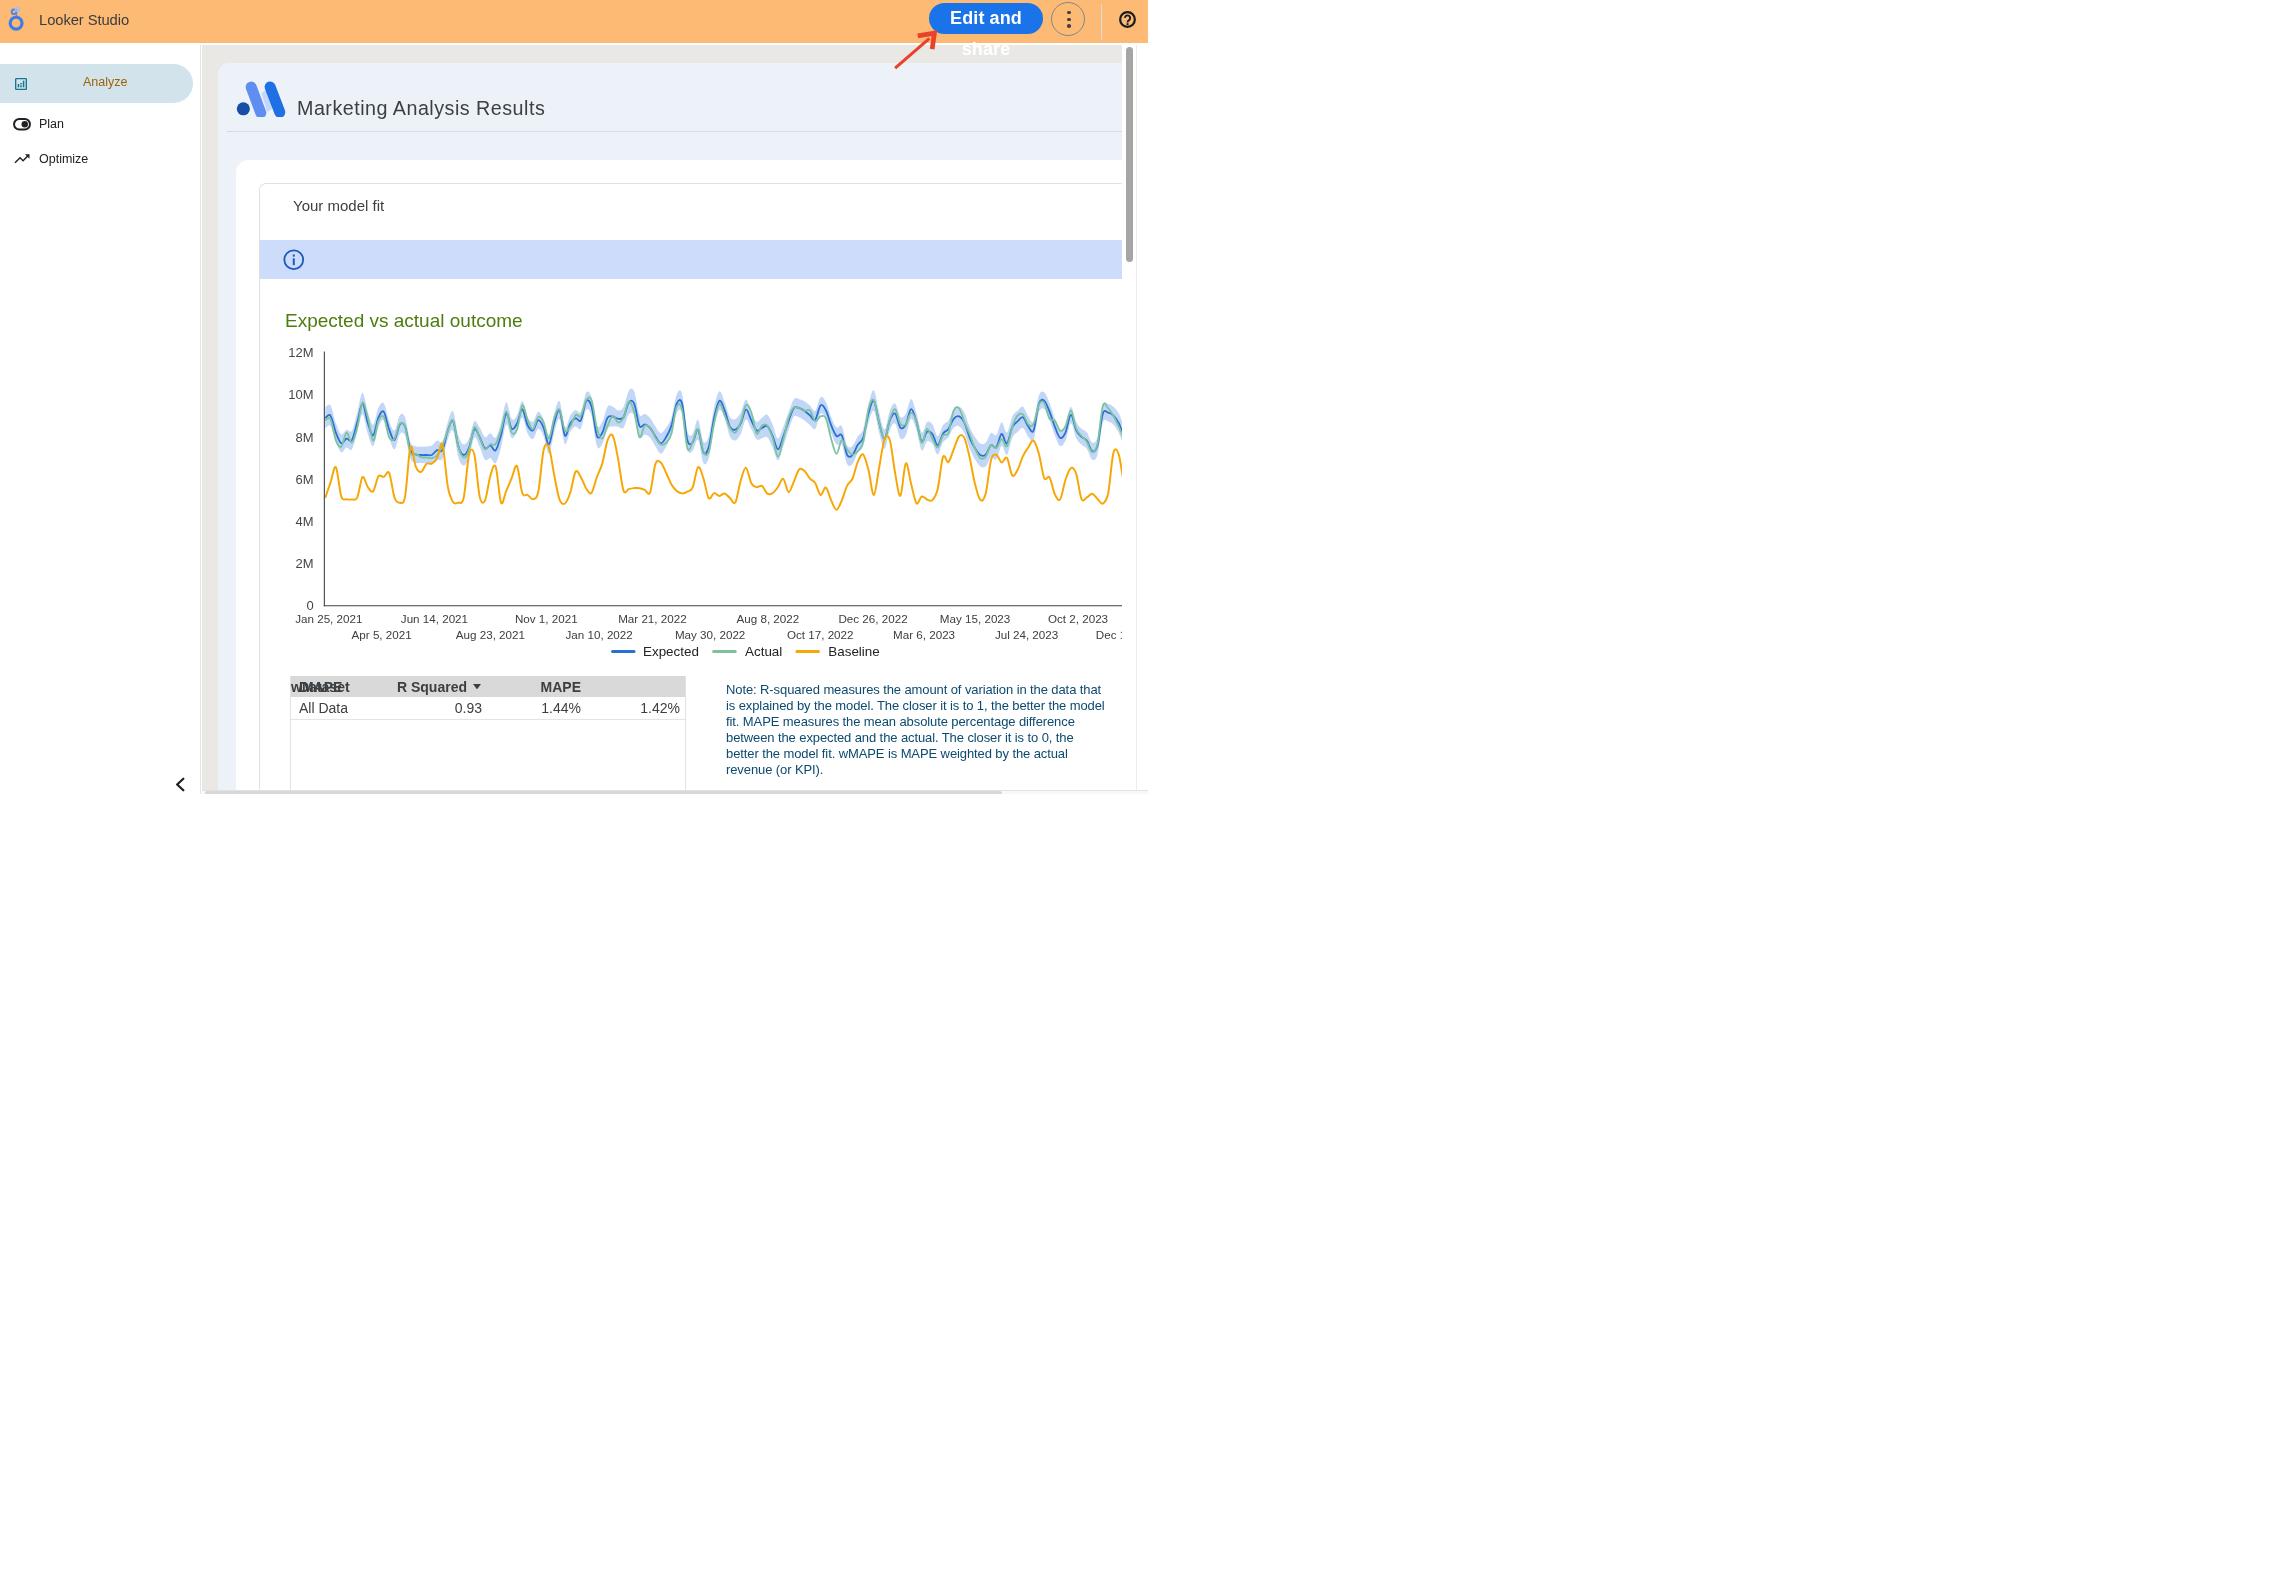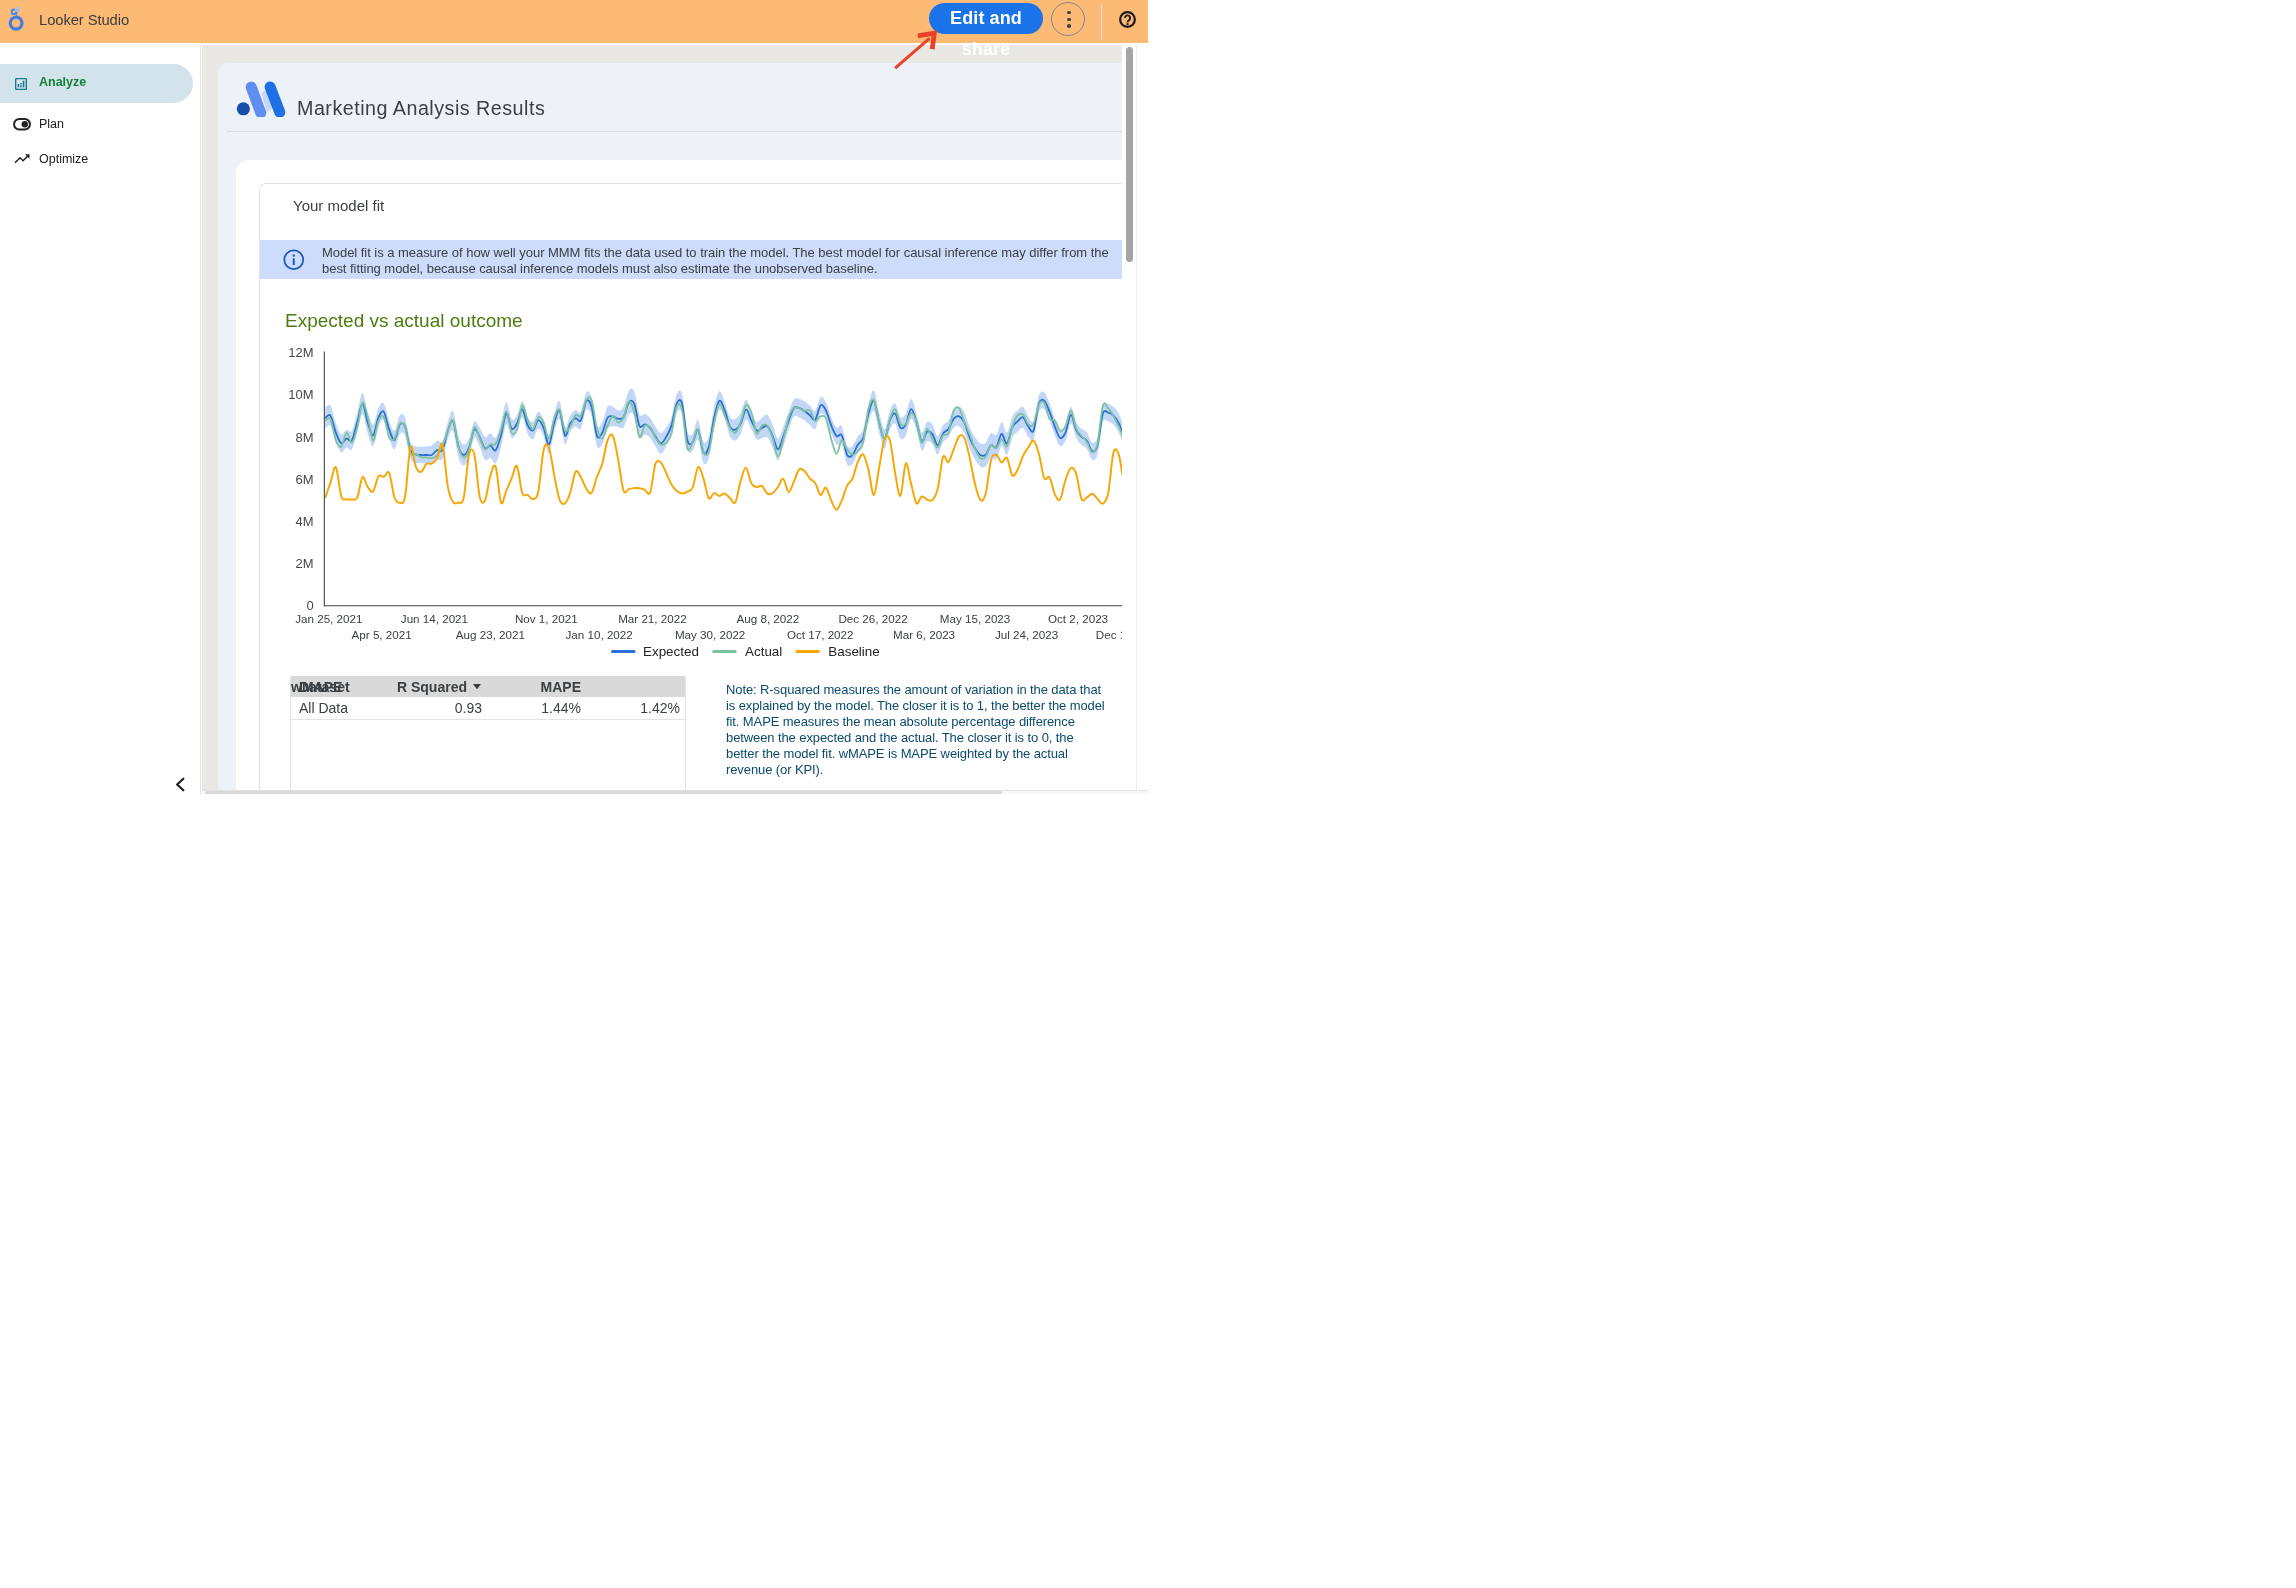--- a/index.html
+++ b/index.html
@@ -16,21 +16,21 @@
     border:0.9px solid #80868b; }
   .dot { position:absolute; left:15px; width:3.6px; height:3.6px; border-radius:50%; background:#3c4043; }
   .hdivider { position:absolute; left:1101px; top:3.6px; width:0.9px; height:36px; background:#dadce0; }
 
   
   .sidebar { position:absolute; left:0; top:45px; width:201px; bottom:0; background:#fff;
     border-right:0.9px solid #e4e4e4; }
   .pill { position:absolute; left:0; top:19px; width:193px; height:39px; background:#d2e3ec;
     border-radius:0 19.7px 19.7px 0; }
   .navtext { position:absolute; left:39px; font-size:12.5px; color:#202124; font-weight:500;}
-  .tealtext { color:#15803d; font-weight:bold; }
+  .tealtext { color:#a16207; font-weight:normal;margin-left:44px; }
 
   
   .main { position:absolute; left:202px; top:45px; right:0; bottom:0; background:#e9e8e5; }
   .outercard { position:absolute; left:218px; top:63px; width:905px; height:732px;
     background:#edf1f8; border-radius:10.7px 0 0 0; }
   .gmtitle { position:absolute; left:297px; top:97px; font-size:19.7px; color:#3c4043; letter-spacing:0.5px;}
   .tdiv { position:absolute; left:227px; top:131px; width:896px; height:0.9px; background:#d7dce2; }
   .panel { position:absolute; left:236px; top:160px; width:913px; height:634px; background:#fff; border-radius:12.5px 0 0 0; }
   .mcard { position:absolute; left:259px; top:183px; width:896px; height:612px; background:#fff;
     border:0.9px solid #dfe1e5; border-radius:7.2px 0 0 7.2px; border-right:none; }
@@ -72,21 +72,20 @@
 <div class="panel"></div>
 
 <div class="mcard">
   <div class="mtitle">Your model fit</div>
   <div class="banner">
     <svg class="abs" style="left:23px;top:9px;" width="21.5" height="21.5" viewBox="0 0 24 24">
 <circle cx="12" cy="12" r="10.5" fill="none" stroke="#185abc" stroke-width="2"></circle>
 <rect x="10.9" y="10.4" width="2.2" height="7.6" fill="#185abc"></rect>
 <rect x="10.9" y="6.1" width="2.2" height="2.4" fill="#185abc"></rect>
 </svg>
-    <div class="bannertext">Model fit is a measure of how well your MMM fits the data used to train the model. The best model for causal inference may differ from the<br>best fitting model, because causal inference models must also estimate the unobserved baseline.</div>
   </div>
   <div class="charttitle">Expected vs actual outcome</div>
   <svg class="abs" style="left:-0.9px;top:-0.9px;" width="896" height="612" viewBox="289 204 1001 683" font-family="Liberation Sans, sans-serif">
 <clipPath id="plotclip">
         <rect x="362" y="380" width="928" height="297"></rect>
       </clipPath>
 <g clip-path="url(#plotclip)">
 <path d="M363.0 454.2C364.0 453.8 367.0 449.1 368.9 452.1C370.9 455.0 372.9 466.5 374.9 471.9C376.9 477.3 378.9 483.2 380.9 484.4C382.8 485.6 384.8 480.0 386.8 479.4C388.8 478.7 390.8 483.7 392.8 480.5C394.7 477.3 396.7 467.2 398.7 460.1C400.7 453.0 402.7 438.2 404.6 438.1C406.6 438.0 408.6 453.5 410.6 459.4C412.6 465.3 414.6 474.4 416.6 473.6C418.5 472.8 420.5 458.5 422.5 454.5C424.5 450.5 426.5 447.2 428.4 449.6C430.4 452.1 432.4 464.2 434.4 469.3C436.4 474.4 438.4 481.3 440.4 480.2C442.3 479.2 444.3 465.4 446.3 463.0C448.3 460.6 450.3 460.7 452.2 465.7C454.2 470.7 456.2 487.6 458.2 492.9C460.2 498.3 462.2 496.8 464.1 497.7C466.1 498.6 468.1 498.4 470.1 498.4C472.1 498.4 474.1 498.1 476.1 497.9C478.0 497.6 480.0 498.1 482.0 497.0C484.0 496.0 486.0 492.2 487.9 491.4C489.9 490.6 491.9 495.6 493.9 492.2C495.9 488.8 497.9 476.6 499.9 471.0C501.8 465.4 503.8 456.1 505.8 458.6C507.8 461.1 509.8 479.9 511.8 486.1C513.7 492.3 515.7 495.3 517.7 495.7C519.7 496.1 521.7 493.0 523.6 488.7C525.6 484.3 527.6 471.7 529.6 469.8C531.6 467.8 533.6 473.7 535.5 476.7C537.5 479.6 539.5 486.4 541.5 487.5C543.5 488.5 545.5 483.0 547.5 483.1C549.4 483.2 551.4 489.9 553.4 488.0C555.4 486.0 557.4 478.1 559.4 471.6C561.3 465.0 563.3 449.3 565.3 448.6C567.3 447.9 569.3 465.0 571.2 467.4C573.2 469.9 575.2 466.7 577.2 463.3C579.2 459.9 581.2 446.9 583.1 447.1C585.1 447.4 587.1 461.2 589.1 465.0C591.1 468.9 593.1 471.2 595.0 470.3C597.0 469.3 599.0 459.7 601.0 459.3C603.0 458.8 605.0 463.3 607.0 467.6C608.9 471.9 610.9 486.4 612.9 485.3C614.9 484.1 616.9 467.2 618.9 460.9C620.8 454.6 622.8 444.9 624.8 447.5C626.8 450.1 628.8 473.7 630.8 476.4C632.7 479.1 634.7 466.7 636.7 463.5C638.7 460.3 640.7 458.0 642.7 457.3C644.6 456.6 646.6 462.5 648.6 459.2C650.6 456.0 652.6 440.4 654.5 437.7C656.5 435.0 658.5 436.6 660.5 442.7C662.5 448.9 664.5 469.9 666.5 474.5C668.4 479.1 670.4 474.1 672.4 470.6C674.4 467.1 676.4 456.3 678.4 453.5C680.3 450.6 682.3 452.9 684.3 453.6C686.3 454.3 688.3 457.7 690.2 457.8C692.2 457.8 694.2 457.5 696.2 453.8C698.2 450.1 700.2 438.6 702.2 435.7C704.1 432.8 706.1 432.0 708.1 436.4C710.1 440.8 712.1 457.9 714.0 462.2C716.0 466.4 718.0 461.1 720.0 461.8C722.0 462.4 724.0 463.9 726.0 466.2C727.9 468.6 729.9 472.8 731.9 475.7C733.9 478.5 735.9 482.9 737.9 483.1C739.8 483.3 741.8 479.8 743.8 476.9C745.8 474.0 747.8 471.7 749.8 465.5C751.7 459.3 753.7 444.0 755.7 439.6C757.7 435.2 759.7 432.4 761.7 439.3C763.6 446.2 765.6 473.5 767.6 480.9C769.6 488.4 771.6 486.1 773.5 483.9C775.5 481.8 777.5 466.6 779.5 468.0C781.5 469.4 783.5 489.2 785.5 492.3C787.4 495.4 789.4 493.1 791.4 486.8C793.4 480.5 795.4 462.8 797.4 454.4C799.3 446.0 801.3 437.4 803.3 436.4C805.3 435.4 807.3 443.5 809.2 448.3C811.2 453.1 813.2 462.2 815.2 465.4C817.2 468.5 819.2 468.1 821.2 467.2C823.1 466.3 825.1 463.8 827.1 460.2C829.1 456.6 831.1 445.7 833.0 445.5C835.0 445.3 837.0 455.0 839.0 459.1C841.0 463.3 843.0 469.2 845.0 470.3C846.9 471.5 848.9 467.3 850.9 466.0C852.9 464.7 854.9 461.4 856.9 462.6C858.8 463.9 860.8 469.0 862.8 473.4C864.8 477.8 866.8 488.5 868.8 489.0C870.7 489.4 872.7 480.8 874.7 476.0C876.7 471.1 878.7 464.8 880.6 459.7C882.6 454.6 884.6 447.6 886.6 445.2C888.6 442.7 890.6 444.6 892.6 445.0C894.5 445.4 896.5 446.4 898.5 447.6C900.5 448.8 902.5 450.6 904.5 452.3C906.4 454.1 908.4 459.7 910.4 458.1C912.4 456.5 914.4 444.5 916.4 442.9C918.3 441.2 920.3 444.5 922.3 448.3C924.3 452.0 926.3 460.3 928.2 465.1C930.2 469.8 932.2 475.0 934.2 476.7C936.2 478.4 938.2 472.0 940.1 475.4C942.1 478.8 944.1 493.4 946.1 497.0C948.1 500.7 950.1 499.1 952.1 497.4C954.0 495.7 956.0 489.9 958.0 486.7C960.0 483.6 962.0 484.6 964.0 478.5C965.9 472.5 967.9 457.6 969.9 450.4C971.9 443.2 973.9 433.8 975.9 435.3C977.8 436.9 979.8 452.5 981.8 459.8C983.8 467.1 985.8 479.2 987.8 479.0C989.7 478.8 991.7 463.2 993.7 458.3C995.7 453.5 997.7 448.9 999.6 450.0C1001.6 451.1 1003.6 463.1 1005.6 465.0C1007.6 466.9 1009.6 464.7 1011.6 461.4C1013.5 458.0 1015.5 445.0 1017.5 444.9C1019.5 444.8 1021.5 454.4 1023.5 460.7C1025.4 466.9 1027.4 480.7 1029.4 482.4C1031.4 484.0 1033.4 472.1 1035.3 470.6C1037.3 469.1 1039.3 470.5 1041.3 473.1C1043.3 475.8 1045.3 486.4 1047.2 486.6C1049.2 486.7 1051.2 477.0 1053.2 474.1C1055.2 471.2 1057.2 471.8 1059.2 468.9C1061.1 466.1 1063.1 459.6 1065.1 457.1C1067.1 454.5 1069.1 453.1 1071.1 453.6C1073.0 454.0 1075.0 456.0 1077.0 459.7C1079.0 463.5 1081.0 471.6 1083.0 476.2C1084.9 480.8 1086.9 484.4 1088.9 487.5C1090.9 490.5 1092.9 493.6 1094.8 494.7C1096.8 495.7 1098.8 495.8 1100.8 493.8C1102.8 491.9 1104.8 484.5 1106.8 483.0C1108.7 481.6 1110.7 487.2 1112.7 485.2C1114.7 483.1 1116.7 471.3 1118.7 470.8C1120.6 470.4 1122.6 483.4 1124.6 482.3C1126.6 481.2 1128.6 468.4 1130.6 464.4C1132.5 460.3 1134.5 459.8 1136.5 458.0C1138.5 456.2 1140.5 452.5 1142.5 453.5C1144.4 454.5 1146.4 461.4 1148.4 464.1C1150.4 466.8 1152.4 473.5 1154.3 469.7C1156.3 465.8 1158.3 446.2 1160.3 440.8C1162.3 435.5 1164.3 436.0 1166.2 437.4C1168.2 438.8 1170.2 444.5 1172.2 449.4C1174.2 454.2 1176.2 461.5 1178.2 466.6C1180.1 471.6 1182.1 478.5 1184.1 479.5C1186.1 480.6 1188.1 477.2 1190.1 472.9C1192.0 468.5 1194.0 453.8 1196.0 453.5C1198.0 453.1 1200.0 466.4 1202.0 470.5C1203.9 474.7 1205.9 476.3 1207.9 478.3C1209.9 480.2 1211.9 479.7 1213.8 482.2C1215.8 484.8 1217.8 492.7 1219.8 493.5C1221.8 494.3 1223.8 494.1 1225.8 487.1C1227.7 480.1 1229.7 457.5 1231.7 451.4C1233.7 445.3 1235.7 450.0 1237.7 450.4C1239.6 450.7 1241.6 451.7 1243.6 453.5C1245.6 455.3 1247.6 457.6 1249.6 461.1C1251.5 464.7 1253.5 471.3 1255.5 474.8C1257.5 478.3 1259.5 481.9 1261.5 482.2C1263.4 482.5 1265.4 479.1 1267.4 476.5C1269.4 474.0 1272.4 468.5 1273.3 466.9L1273.3 491.5C1272.4 493.1 1269.4 498.6 1267.4 501.1C1265.4 503.6 1263.4 507.0 1261.5 506.5C1259.5 506.0 1257.5 502.0 1255.5 498.0C1253.5 494.0 1251.5 486.8 1249.6 482.7C1247.6 478.6 1245.6 475.7 1243.6 473.6C1241.6 471.5 1239.6 470.4 1237.7 470.0C1235.7 469.6 1233.7 465.1 1231.7 471.2C1229.7 477.4 1227.7 500.1 1225.8 507.0C1223.8 513.9 1221.8 513.9 1219.8 512.8C1217.8 511.7 1215.8 503.3 1213.8 500.5C1211.9 497.8 1209.9 498.2 1207.9 496.2C1205.9 494.3 1203.9 492.7 1202.0 488.6C1200.0 484.6 1198.0 471.6 1196.0 472.0C1194.0 472.5 1192.0 487.2 1190.1 491.4C1188.1 495.7 1186.1 498.5 1184.1 497.5C1182.1 496.6 1180.1 490.4 1178.2 485.6C1176.2 480.8 1174.2 473.8 1172.2 468.9C1170.2 464.0 1168.2 457.7 1166.2 456.2C1164.3 454.7 1162.3 454.0 1160.3 459.8C1158.3 465.6 1156.3 486.3 1154.3 490.9C1152.4 495.5 1150.4 489.4 1148.4 487.2C1146.4 484.9 1144.4 478.2 1142.5 477.3C1140.5 476.4 1138.5 480.0 1136.5 481.8C1134.5 483.6 1132.5 484.1 1130.6 488.3C1128.6 492.6 1126.6 505.7 1124.6 507.2C1122.6 508.6 1120.6 496.2 1118.7 497.1C1116.7 498.0 1114.7 510.2 1112.7 512.4C1110.7 514.6 1108.7 509.0 1106.8 510.3C1104.8 511.7 1102.8 518.8 1100.8 520.4C1098.8 522.1 1096.8 521.6 1094.8 520.3C1092.9 518.9 1090.9 515.6 1088.9 512.3C1086.9 508.9 1084.9 505.2 1083.0 500.3C1081.0 495.4 1079.0 487.1 1077.0 482.9C1075.0 478.7 1073.0 476.2 1071.1 475.3C1069.1 474.3 1067.1 475.0 1065.1 477.1C1063.1 479.2 1061.1 485.2 1059.2 487.9C1057.2 490.6 1055.2 490.1 1053.2 493.3C1051.2 496.5 1049.2 506.7 1047.2 507.0C1045.3 507.3 1043.3 497.3 1041.3 494.9C1039.3 492.5 1037.3 491.3 1035.3 492.5C1033.4 493.8 1031.4 504.6 1029.4 502.4C1027.4 500.3 1025.4 485.6 1023.5 479.8C1021.5 474.0 1019.5 466.4 1017.5 467.4C1015.5 468.4 1013.5 482.1 1011.6 485.7C1009.6 489.3 1007.6 491.2 1005.6 489.0C1003.6 486.8 1001.6 473.9 999.6 472.4C997.7 470.8 995.7 475.0 993.7 479.7C991.7 484.5 989.7 500.3 987.8 500.8C985.8 501.3 983.8 489.7 981.8 482.6C979.8 475.5 977.8 460.0 975.9 458.2C973.9 456.5 971.9 465.3 969.9 471.9C967.9 478.5 965.9 492.3 964.0 497.8C962.0 503.4 960.0 502.0 958.0 505.3C956.0 508.6 954.0 515.4 952.1 517.5C950.1 519.6 948.1 521.5 946.1 517.9C944.1 514.3 942.1 499.5 940.1 495.8C938.2 492.1 936.2 497.9 934.2 495.8C932.2 493.7 930.2 488.1 928.2 483.2C926.3 478.4 924.3 470.4 922.3 466.7C920.3 463.1 918.3 459.4 916.4 461.3C914.4 463.3 912.4 476.3 910.4 478.4C908.4 480.5 906.4 475.5 904.5 474.0C902.5 472.4 900.5 470.6 898.5 469.1C896.5 467.7 894.5 466.2 892.6 465.4C890.6 464.7 888.6 462.3 886.6 464.6C884.6 467.0 882.6 474.2 880.6 479.8C878.7 485.3 876.7 492.5 874.7 498.1C872.7 503.8 870.7 513.4 868.8 513.5C866.8 513.7 864.8 503.5 862.8 499.2C860.8 494.9 858.8 489.4 856.9 487.7C854.9 485.9 852.9 488.3 850.9 488.7C848.9 489.1 846.9 491.7 845.0 490.0C843.0 488.3 841.0 482.2 839.0 478.6C837.0 474.9 835.0 466.9 833.0 467.8C831.1 468.8 829.1 480.4 827.1 484.3C825.1 488.2 823.1 490.7 821.2 491.2C819.2 491.6 817.2 491.2 815.2 487.1C813.2 482.9 811.2 471.3 809.2 466.4C807.3 461.5 805.3 455.6 803.3 457.5C801.3 459.4 799.3 468.9 797.4 477.9C795.4 486.8 793.4 504.8 791.4 511.2C789.4 517.7 787.4 519.9 785.5 516.4C783.5 513.0 781.5 492.7 779.5 490.5C777.5 488.2 775.5 501.3 773.5 503.1C771.6 504.9 769.6 508.1 767.6 501.1C765.6 494.2 763.6 468.1 761.7 461.4C759.7 454.6 757.7 456.7 755.7 460.5C753.7 464.2 751.7 477.5 749.8 483.8C747.8 490.2 745.8 494.7 743.8 498.4C741.8 502.1 739.8 506.0 737.9 506.0C735.9 505.9 733.9 501.0 731.9 498.1C729.9 495.1 727.9 490.5 726.0 488.3C724.0 486.1 722.0 485.0 720.0 484.9C718.0 484.8 716.0 491.2 714.0 487.6C712.1 484.0 710.1 467.7 708.1 463.5C706.1 459.2 704.1 459.8 702.2 462.1C700.2 464.3 698.2 474.7 696.2 477.0C694.2 479.4 692.2 476.4 690.2 476.2C688.3 475.9 686.3 475.3 684.3 475.6C682.3 476.0 680.3 475.0 678.4 478.3C676.4 481.6 674.4 492.2 672.4 495.4C670.4 498.7 668.4 502.9 666.5 497.6C664.5 492.3 662.5 470.5 660.5 463.7C658.5 457.0 656.5 454.7 654.5 457.1C652.6 459.5 650.6 474.8 648.6 477.9C646.6 481.0 644.6 475.1 642.7 475.7C640.7 476.2 638.7 478.2 636.7 481.4C634.7 484.7 632.7 497.6 630.8 495.3C628.8 493.0 626.8 469.9 624.8 467.7C622.8 465.5 620.8 475.7 618.9 482.1C616.9 488.5 614.9 505.4 612.9 506.1C610.9 506.9 608.9 491.3 607.0 486.6C605.0 482.0 603.0 477.6 601.0 478.1C599.0 478.6 597.0 488.8 595.0 489.7C593.1 490.6 591.1 487.5 589.1 483.5C587.1 479.4 585.1 465.9 583.1 465.6C581.2 465.3 579.2 477.7 577.2 481.5C575.2 485.4 573.2 490.0 571.2 488.6C569.3 487.3 567.3 471.7 565.3 473.4C563.3 475.2 561.3 492.0 559.4 499.2C557.4 506.4 555.4 514.6 553.4 516.6C551.4 518.5 549.4 511.5 547.5 510.9C545.5 510.2 543.5 514.9 541.5 512.8C539.5 510.7 537.5 502.5 535.5 498.4C533.6 494.2 531.6 485.9 529.6 487.9C527.6 489.8 525.6 505.0 523.6 510.2C521.7 515.4 519.7 519.3 517.7 519.3C515.7 519.2 513.7 516.3 511.8 509.9C509.8 503.5 507.8 484.0 505.8 480.7C503.8 477.4 501.8 485.0 499.9 490.2C497.9 495.4 495.9 508.1 493.9 511.8C491.9 515.6 489.9 511.7 487.9 512.7C486.0 513.7 484.0 517.2 482.0 517.9C480.0 518.6 478.0 517.3 476.1 517.1C474.1 516.8 472.1 516.7 470.1 516.5C468.1 516.4 466.1 517.0 464.1 516.2C462.2 515.3 460.2 516.4 458.2 511.3C456.2 506.2 454.2 490.3 452.2 485.7C450.3 481.2 448.3 481.6 446.3 484.2C444.3 486.8 442.3 500.5 440.4 501.2C438.4 501.9 436.4 493.9 434.4 488.5C432.4 483.1 430.4 470.8 428.4 468.8C426.5 466.8 424.5 471.7 422.5 476.5C420.5 481.2 418.5 496.3 416.6 497.6C414.6 498.8 412.6 489.9 410.6 484.0C408.6 478.0 406.6 462.2 404.6 462.0C402.7 461.7 400.7 475.9 398.7 482.5C396.7 489.0 394.7 498.5 392.8 501.3C390.8 504.1 388.8 498.7 386.8 499.2C384.8 499.8 382.8 505.5 380.9 504.5C378.9 503.5 376.9 498.2 374.9 493.3C372.9 488.4 370.9 477.7 368.9 475.1C367.0 472.5 364.0 477.5 363.0 477.9Z" fill="#aecaf6" fill-opacity="0.75" stroke="none"></path>
 <path d="M363.0 466.1C364.0 465.6 367.0 460.8 368.9 463.6C370.9 466.3 372.9 477.5 374.9 482.6C376.9 487.8 378.9 493.3 380.9 494.5C382.8 495.6 384.8 489.9 386.8 489.3C388.8 488.7 390.8 493.9 392.8 490.9C394.7 487.9 396.7 478.1 398.7 471.3C400.7 464.5 402.7 449.9 404.6 450.0C406.6 450.1 408.6 465.8 410.6 471.7C412.6 477.6 414.6 486.6 416.6 485.6C418.5 484.6 420.5 469.9 422.5 465.5C424.5 461.1 426.5 457.0 428.4 459.2C430.4 461.5 432.4 473.7 434.4 478.9C436.4 484.2 438.4 491.6 440.4 490.7C442.3 489.8 444.3 476.1 446.3 473.6C448.3 471.1 450.3 471.0 452.2 475.7C454.2 480.5 456.2 496.9 458.2 502.1C460.2 507.3 462.2 506.0 464.1 506.9C466.1 507.8 468.1 507.4 470.1 507.5C472.1 507.6 474.1 507.5 476.1 507.5C478.0 507.5 480.0 508.4 482.0 507.5C484.0 506.6 486.0 503.0 487.9 502.1C489.9 501.1 491.9 505.6 493.9 502.0C495.9 498.4 497.9 486.0 499.9 480.6C501.8 475.2 503.8 466.7 505.8 469.6C507.8 472.5 509.8 491.7 511.8 498.0C513.7 504.3 515.7 507.2 517.7 507.5C519.7 507.7 521.7 504.2 523.6 499.4C525.6 494.7 527.6 480.8 529.6 478.8C531.6 476.8 533.6 484.0 535.5 487.5C537.5 491.1 539.5 498.5 541.5 500.1C543.5 501.7 545.5 496.6 547.5 497.0C549.4 497.3 551.4 504.2 553.4 502.3C555.4 500.3 557.4 492.3 559.4 485.4C561.3 478.5 563.3 462.2 565.3 461.0C567.3 459.8 569.3 476.1 571.2 478.0C573.2 479.9 575.2 476.0 577.2 472.4C579.2 468.8 581.2 456.1 583.1 456.4C585.1 456.7 587.1 470.3 589.1 474.3C591.1 478.2 593.1 480.9 595.0 480.0C597.0 479.1 599.0 469.2 601.0 468.7C603.0 468.2 605.0 472.6 607.0 477.1C608.9 481.6 610.9 496.6 612.9 495.7C614.9 494.8 616.9 477.8 618.9 471.5C620.8 465.1 622.8 455.2 624.8 457.6C626.8 460.0 628.8 483.4 630.8 485.8C632.7 488.3 634.7 475.7 636.7 472.5C638.7 469.2 640.7 467.1 642.7 466.5C644.6 465.8 646.6 471.7 648.6 468.6C650.6 465.4 652.6 450.0 654.5 447.4C656.5 444.8 658.5 446.8 660.5 453.2C662.5 459.7 664.5 481.1 666.5 486.1C668.4 491.0 670.4 486.4 672.4 483.0C674.4 479.6 676.4 468.9 678.4 465.9C680.3 462.8 682.3 464.4 684.3 464.6C686.3 464.8 688.3 466.8 690.2 467.0C692.2 467.1 694.2 468.4 696.2 465.4C698.2 462.4 700.2 451.4 702.2 448.9C704.1 446.3 706.1 445.6 708.1 450.0C710.1 454.3 712.1 471.0 714.0 474.9C716.0 478.8 718.0 473.0 720.0 473.3C722.0 473.7 724.0 475.0 726.0 477.3C727.9 479.5 729.9 484.0 731.9 486.9C733.9 489.8 735.9 494.4 737.9 494.6C739.8 494.7 741.8 491.0 743.8 487.7C745.8 484.4 747.8 480.9 749.8 474.7C751.7 468.4 753.7 454.1 755.7 450.0C757.7 446.0 759.7 443.5 761.7 450.3C763.6 457.2 765.6 483.8 767.6 491.0C769.6 498.2 771.6 495.5 773.5 493.5C775.5 491.5 777.5 477.4 779.5 479.2C781.5 481.1 783.5 501.1 785.5 504.4C787.4 507.7 789.4 505.4 791.4 499.0C793.4 492.6 795.4 474.8 797.4 466.1C799.3 457.5 801.3 448.4 803.3 447.0C805.3 445.5 807.3 452.5 809.2 457.4C811.2 462.2 813.2 472.6 815.2 476.2C817.2 479.9 819.2 479.9 821.2 479.2C823.1 478.5 825.1 476.0 827.1 472.3C829.1 468.5 831.1 457.2 833.0 456.7C835.0 456.1 837.0 464.9 839.0 468.8C841.0 472.8 843.0 478.7 845.0 480.2C846.9 481.6 848.9 478.2 850.9 477.4C852.9 476.5 854.9 473.7 856.9 475.2C858.8 476.7 860.8 482.0 862.8 486.3C864.8 490.7 866.8 501.1 868.8 501.2C870.7 501.4 872.7 492.3 874.7 487.0C876.7 481.8 878.7 475.1 880.6 469.7C882.6 464.4 884.6 457.3 886.6 454.9C888.6 452.5 890.6 454.7 892.6 455.2C894.5 455.8 896.5 457.0 898.5 458.4C900.5 459.7 902.5 461.5 904.5 463.1C906.4 464.8 908.4 470.1 910.4 468.2C912.4 466.4 914.4 453.9 916.4 452.1C918.3 450.3 920.3 453.8 922.3 457.5C924.3 461.2 926.3 469.4 928.2 474.2C930.2 479.0 932.2 484.4 934.2 486.3C936.2 488.2 938.2 482.1 940.1 485.6C942.1 489.1 944.1 503.8 946.1 507.5C948.1 511.1 950.1 509.4 952.1 507.5C954.0 505.6 956.0 499.2 958.0 496.0C960.0 492.8 962.0 494.0 964.0 488.2C965.9 482.4 967.9 468.1 969.9 461.2C971.9 454.3 973.9 445.1 975.9 446.8C977.8 448.5 979.8 464.0 981.8 471.2C983.8 478.4 985.8 490.3 987.8 489.9C989.7 489.5 991.7 473.8 993.7 469.0C995.7 464.2 997.7 459.9 999.6 461.2C1001.6 462.5 1003.6 474.9 1005.6 477.0C1007.6 479.1 1009.6 477.0 1011.6 473.5C1013.5 470.0 1015.5 456.7 1017.5 456.2C1019.5 455.6 1021.5 464.2 1023.5 470.2C1025.4 476.3 1027.4 490.5 1029.4 492.4C1031.4 494.3 1033.4 483.0 1035.3 481.6C1037.3 480.2 1039.3 481.5 1041.3 484.0C1043.3 486.5 1045.3 496.8 1047.2 496.8C1049.2 496.7 1051.2 486.8 1053.2 483.7C1055.2 480.6 1057.2 481.2 1059.2 478.4C1061.1 475.6 1063.1 469.4 1065.1 467.1C1067.1 464.7 1069.1 463.7 1071.1 464.4C1073.0 465.1 1075.0 467.4 1077.0 471.3C1079.0 475.3 1081.0 483.5 1083.0 488.3C1084.9 493.0 1086.9 496.7 1088.9 499.9C1090.9 503.1 1092.9 506.3 1094.8 507.5C1096.8 508.7 1098.8 508.9 1100.8 507.1C1102.8 505.3 1104.8 498.1 1106.8 496.7C1108.7 495.3 1110.7 500.9 1112.7 498.8C1114.7 496.7 1116.7 484.6 1118.7 484.0C1120.6 483.3 1122.6 496.0 1124.6 494.7C1126.6 493.4 1128.6 480.5 1130.6 476.3C1132.5 472.2 1134.5 471.7 1136.5 469.9C1138.5 468.1 1140.5 464.5 1142.5 465.4C1144.4 466.4 1146.4 473.2 1148.4 475.6C1150.4 478.1 1152.4 484.5 1154.3 480.3C1156.3 476.1 1158.3 455.9 1160.3 450.3C1162.3 444.7 1164.3 445.3 1166.2 446.8C1168.2 448.3 1170.2 454.2 1172.2 459.1C1174.2 464.0 1176.2 471.2 1178.2 476.1C1180.1 481.0 1182.1 487.5 1184.1 488.5C1186.1 489.5 1188.1 486.4 1190.1 482.2C1192.0 477.9 1194.0 463.2 1196.0 462.7C1198.0 462.3 1200.0 475.5 1202.0 479.6C1203.9 483.7 1205.9 485.3 1207.9 487.3C1209.9 489.2 1211.9 488.7 1213.8 491.4C1215.8 494.0 1217.8 502.2 1219.8 503.2C1221.8 504.1 1223.8 504.0 1225.8 497.0C1227.7 490.1 1229.7 467.5 1231.7 461.3C1233.7 455.2 1235.7 459.8 1237.7 460.2C1239.6 460.5 1241.6 461.6 1243.6 463.5C1245.6 465.5 1247.6 468.1 1249.6 471.9C1251.5 475.7 1253.5 482.7 1255.5 486.4C1257.5 490.1 1259.5 493.9 1261.5 494.3C1263.4 494.7 1265.4 491.4 1267.4 488.8C1269.4 486.3 1272.4 480.8 1273.3 479.2" fill="none" stroke="#2a6fd4" stroke-width="2"></path>
 <path d="M363.0 468.8C364.0 468.6 367.0 463.7 368.9 467.4C370.9 471.1 372.9 486.0 374.9 491.1C376.9 496.3 378.9 499.7 380.9 498.3C382.8 496.9 384.8 483.5 386.8 482.7C388.8 481.9 390.8 494.5 392.8 493.6C394.7 492.6 396.7 484.5 398.7 477.1C400.7 469.7 402.7 450.8 404.6 448.9C406.6 447.1 408.6 458.8 410.6 465.9C412.6 473.0 414.6 491.0 416.6 491.6C418.5 492.1 420.5 473.7 422.5 469.2C424.5 464.8 426.5 461.9 428.4 465.0C430.4 468.1 432.4 483.8 434.4 487.9C436.4 491.9 438.4 491.8 440.4 489.2C442.3 486.7 444.3 474.9 446.3 472.7C448.3 470.6 450.3 470.9 452.2 476.3C454.2 481.8 456.2 500.4 458.2 505.3C460.2 510.3 462.2 505.5 464.1 506.2C466.1 507.0 468.1 509.2 470.1 509.9C472.1 510.6 474.1 510.2 476.1 510.3C478.0 510.5 480.0 511.4 482.0 511.0C484.0 510.6 486.0 510.3 487.9 508.1C489.9 505.8 491.9 501.8 493.9 497.4C495.9 492.9 497.9 485.9 499.9 481.1C501.8 476.4 503.8 465.9 505.8 468.8C507.8 471.7 509.8 491.5 511.8 498.4C513.7 505.3 515.7 509.9 517.7 510.4C519.7 511.0 521.7 507.5 523.6 501.8C525.6 496.2 527.6 478.8 529.6 476.6C531.6 474.4 533.6 484.4 535.5 488.5C537.5 492.6 539.5 500.0 541.5 501.2C543.5 502.4 545.5 496.5 547.5 495.5C549.4 494.6 551.4 497.9 553.4 495.3C555.4 492.7 557.4 485.9 559.4 479.9C561.3 473.8 563.3 458.5 565.3 458.9C567.3 459.3 569.3 478.8 571.2 482.2C573.2 485.6 575.2 484.1 577.2 479.0C579.2 474.0 581.2 453.8 583.1 452.0C585.1 450.2 587.1 463.8 589.1 468.2C591.1 472.7 593.1 479.3 595.0 478.8C597.0 478.2 599.0 466.3 601.0 465.0C603.0 463.8 605.0 467.3 607.0 471.3C608.9 475.3 610.9 490.1 612.9 489.2C614.9 488.4 616.9 471.6 618.9 466.2C620.8 460.8 622.8 454.5 624.8 456.8C626.8 459.2 628.8 477.0 630.8 480.2C632.7 483.3 634.7 478.7 636.7 475.8C638.7 473.0 640.7 464.9 642.7 462.9C644.6 460.9 646.6 466.6 648.6 463.8C650.6 461.0 652.6 449.1 654.5 446.2C656.5 443.3 658.5 441.0 660.5 446.2C662.5 451.4 664.5 470.3 666.5 477.5C668.4 484.6 670.4 489.5 672.4 489.1C674.4 488.7 676.4 479.2 678.4 475.0C680.3 470.8 682.3 464.5 684.3 463.9C686.3 463.3 688.3 470.9 690.2 471.2C692.2 471.5 694.2 469.6 696.2 465.7C698.2 461.8 700.2 448.9 702.2 447.8C704.1 446.7 706.1 452.5 708.1 459.1C710.1 465.7 712.1 484.9 714.0 487.5C716.0 490.1 718.0 476.5 720.0 474.7C722.0 473.0 724.0 474.8 726.0 477.1C727.9 479.3 729.9 484.9 731.9 488.1C733.9 491.2 735.9 494.8 737.9 495.8C739.8 496.8 741.8 496.0 743.8 494.0C745.8 492.0 747.8 490.6 749.8 483.8C751.7 477.0 753.7 457.7 755.7 453.3C757.7 448.8 759.7 449.3 761.7 457.1C763.6 464.9 765.6 494.1 767.6 500.1C769.6 506.1 771.6 496.7 773.5 493.1C775.5 489.5 777.5 476.7 779.5 478.4C781.5 480.2 783.5 499.3 785.5 503.6C787.4 508.0 789.4 509.7 791.4 504.5C793.4 499.2 795.4 481.1 797.4 472.1C799.3 463.1 801.3 452.1 803.3 450.5C805.3 449.0 807.3 458.5 809.2 463.0C811.2 467.5 813.2 474.1 815.2 477.4C817.2 480.6 819.2 483.6 821.2 482.5C823.1 481.5 825.1 476.1 827.1 470.9C829.1 465.8 831.1 453.8 833.0 451.9C835.0 450.0 837.0 454.4 839.0 459.7C841.0 465.0 843.0 481.1 845.0 483.6C846.9 486.1 848.9 476.1 850.9 474.6C852.9 473.1 854.9 472.3 856.9 474.6C858.8 476.9 860.8 482.6 862.8 488.4C864.8 494.2 866.8 509.0 868.8 509.3C870.7 509.7 872.7 497.5 874.7 490.3C876.7 483.2 878.7 472.6 880.6 466.6C882.6 460.6 884.6 456.2 886.6 454.3C888.6 452.4 890.6 454.6 892.6 455.3C894.5 455.9 896.5 457.9 898.5 458.3C900.5 458.7 902.5 455.7 904.5 457.6C906.4 459.5 908.4 468.6 910.4 469.7C912.4 470.8 914.4 464.9 916.4 464.4C918.3 463.9 920.3 462.3 922.3 466.5C924.3 470.7 926.3 482.8 928.2 489.5C930.2 496.1 932.2 506.0 934.2 506.3C936.2 506.5 938.2 491.7 940.1 490.8C942.1 490.0 944.1 498.6 946.1 501.3C948.1 504.0 950.1 506.7 952.1 507.1C954.0 507.4 956.0 505.5 958.0 503.2C960.0 500.8 962.0 500.9 964.0 493.1C965.9 485.3 967.9 464.2 969.9 456.3C971.9 448.5 973.9 443.8 975.9 446.2C977.8 448.6 979.8 463.5 981.8 470.8C983.8 478.1 985.8 490.5 987.8 490.0C989.7 489.6 991.7 473.5 993.7 467.8C995.7 462.2 997.7 455.4 999.6 456.3C1001.6 457.1 1003.6 470.1 1005.6 472.9C1007.6 475.6 1009.6 475.1 1011.6 473.0C1013.5 471.0 1015.5 461.1 1017.5 460.6C1019.5 460.1 1021.5 464.2 1023.5 469.8C1025.4 475.3 1027.4 492.5 1029.4 493.9C1031.4 495.3 1033.4 479.2 1035.3 478.4C1037.3 477.7 1039.3 485.9 1041.3 489.4C1043.3 492.8 1045.3 499.8 1047.2 499.1C1049.2 498.5 1051.2 488.3 1053.2 485.6C1055.2 482.9 1057.2 487.6 1059.2 483.0C1061.1 478.4 1063.1 462.6 1065.1 458.0C1067.1 453.4 1069.1 453.1 1071.1 455.3C1073.0 457.4 1075.0 465.9 1077.0 470.8C1079.0 475.7 1081.0 479.5 1083.0 484.4C1084.9 489.3 1086.9 495.9 1088.9 500.3C1090.9 504.7 1092.9 509.5 1094.8 511.0C1096.8 512.5 1098.8 511.7 1100.8 509.3C1102.8 506.9 1104.8 498.2 1106.8 496.6C1108.7 495.1 1110.7 501.0 1112.7 499.8C1114.7 498.7 1116.7 490.1 1118.7 489.8C1120.6 489.4 1122.6 500.0 1124.6 497.7C1126.6 495.4 1128.6 481.8 1130.6 476.1C1132.5 470.4 1134.5 465.9 1136.5 463.6C1138.5 461.2 1140.5 460.5 1142.5 462.1C1144.4 463.8 1146.4 471.4 1148.4 473.3C1150.4 475.1 1152.4 476.8 1154.3 473.1C1156.3 469.4 1158.3 455.1 1160.3 451.1C1162.3 447.2 1164.3 446.6 1166.2 449.3C1168.2 451.9 1170.2 463.7 1172.2 467.0C1174.2 470.3 1176.2 466.8 1178.2 469.1C1180.1 471.3 1182.1 479.3 1184.1 480.4C1186.1 481.4 1188.1 479.0 1190.1 475.3C1192.0 471.5 1194.0 457.5 1196.0 457.9C1198.0 458.4 1200.0 473.1 1202.0 477.9C1203.9 482.6 1205.9 483.9 1207.9 486.3C1209.9 488.8 1211.9 489.6 1213.8 492.7C1215.8 495.7 1217.8 504.0 1219.8 504.4C1221.8 504.8 1223.8 503.7 1225.8 495.1C1227.7 486.5 1229.7 459.3 1231.7 452.7C1233.7 446.1 1235.7 453.6 1237.7 455.4C1239.6 457.3 1241.6 460.5 1243.6 463.9C1245.6 467.3 1247.6 471.7 1249.6 475.8C1251.5 479.8 1253.5 486.6 1255.5 488.3C1257.5 490.1 1259.5 487.0 1261.5 486.2C1263.4 485.5 1265.4 485.5 1267.4 484.1C1269.4 482.6 1272.4 478.6 1273.3 477.5" fill="none" stroke="#7cc29b" stroke-width="2"></path>

